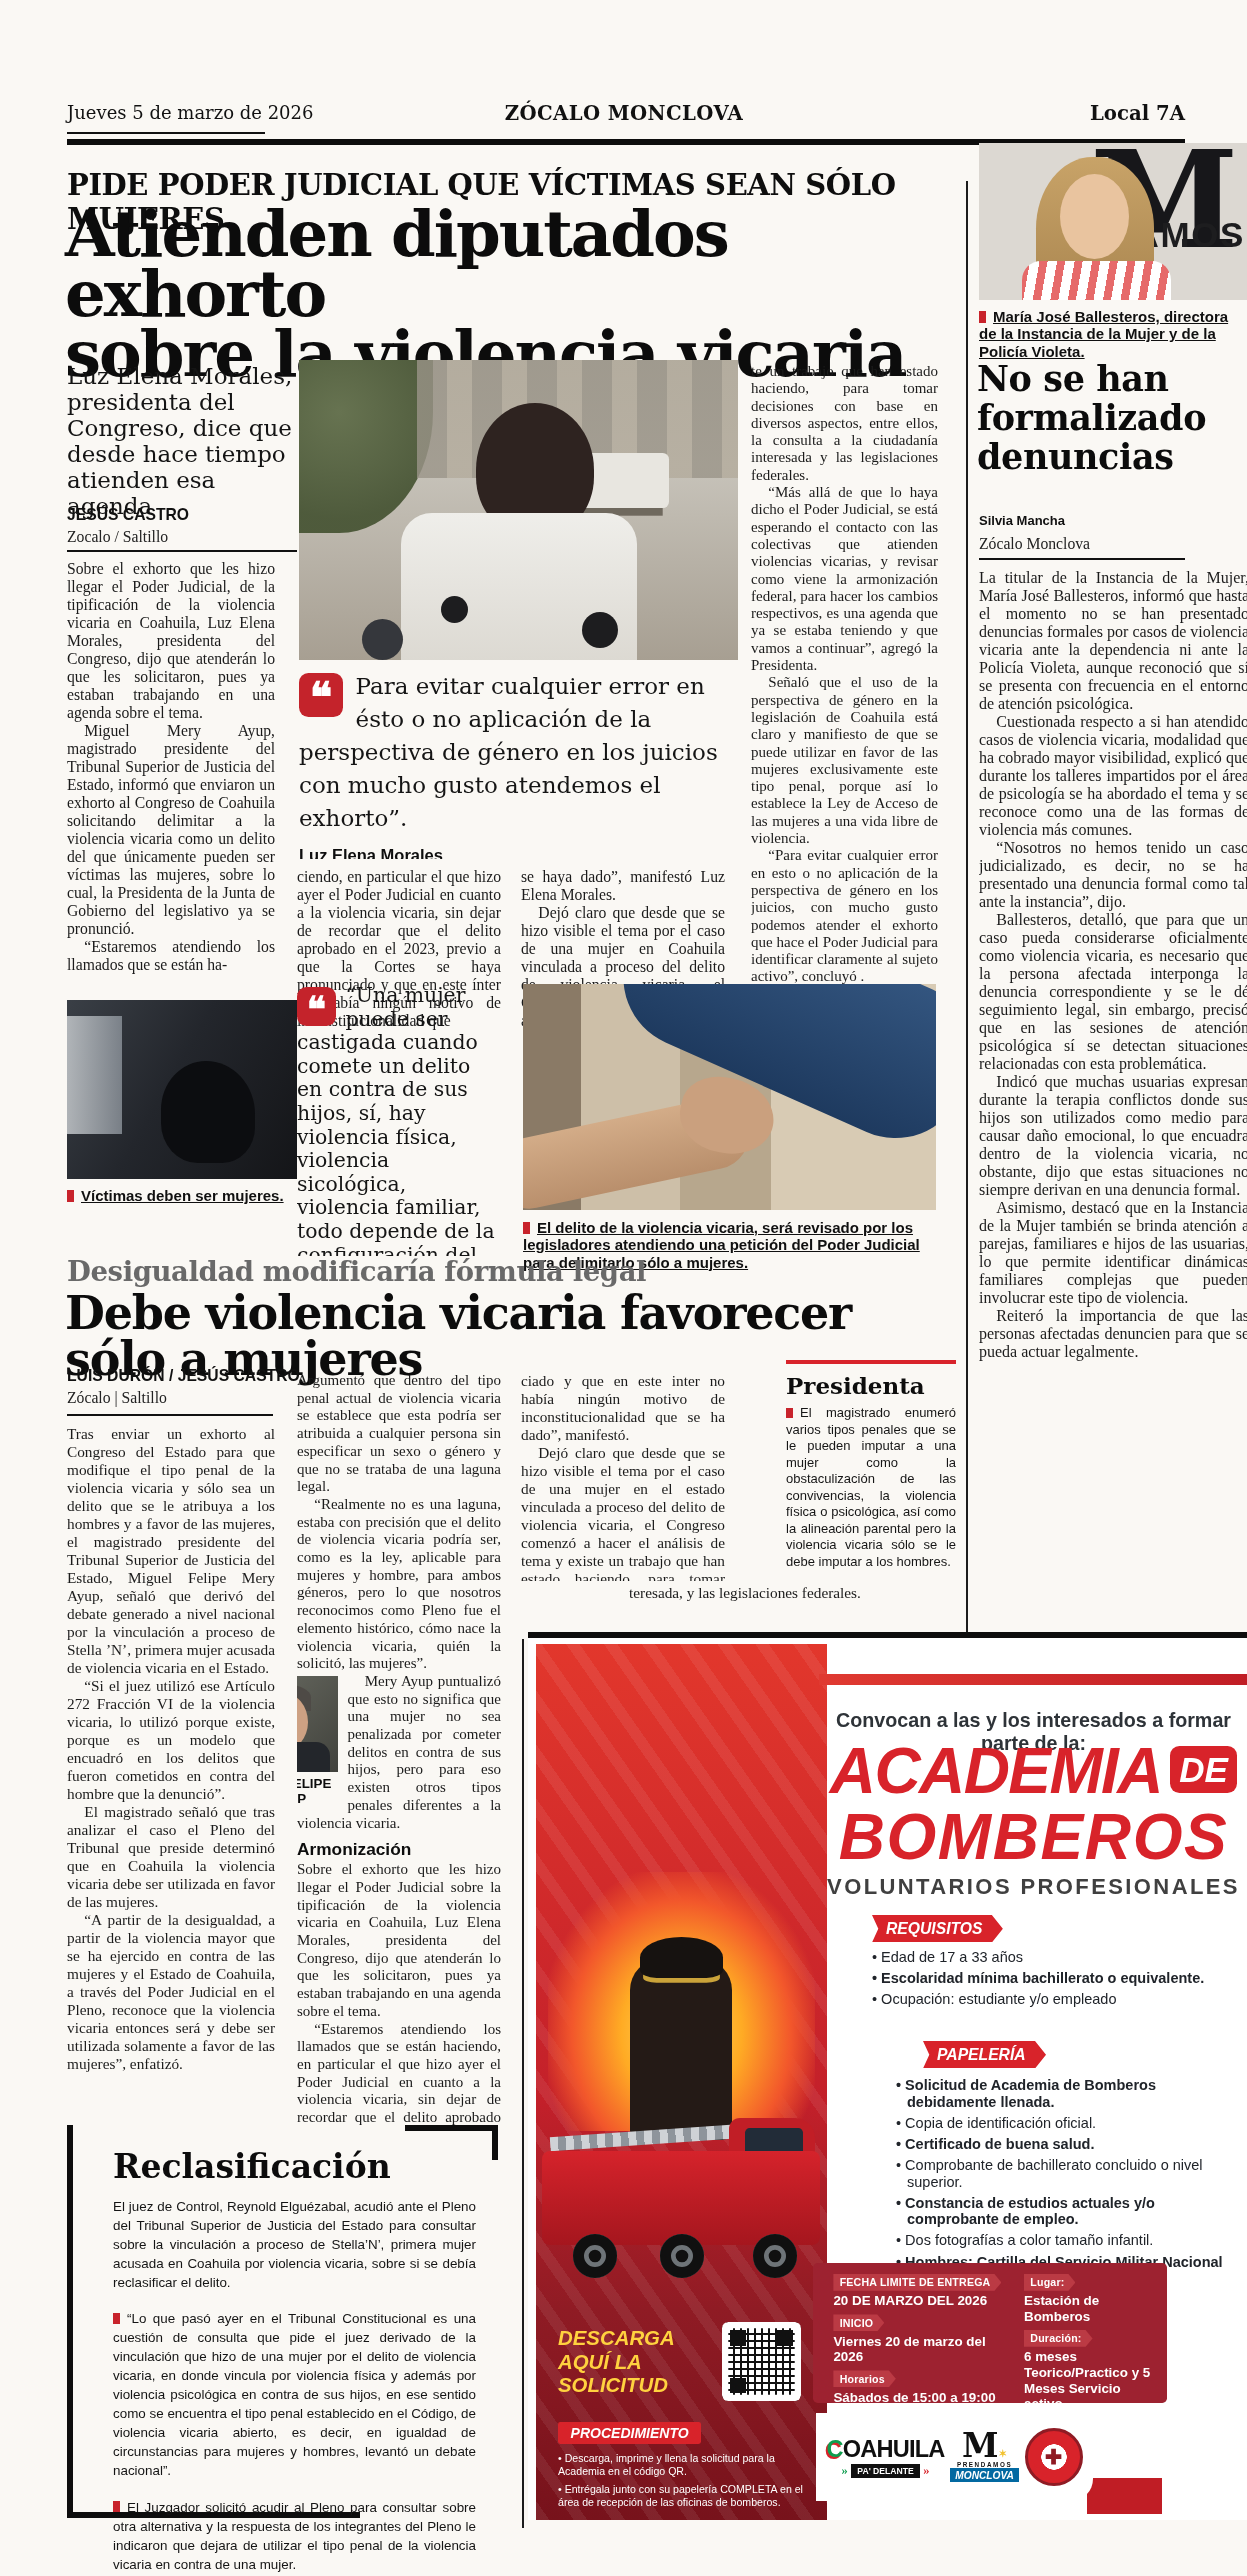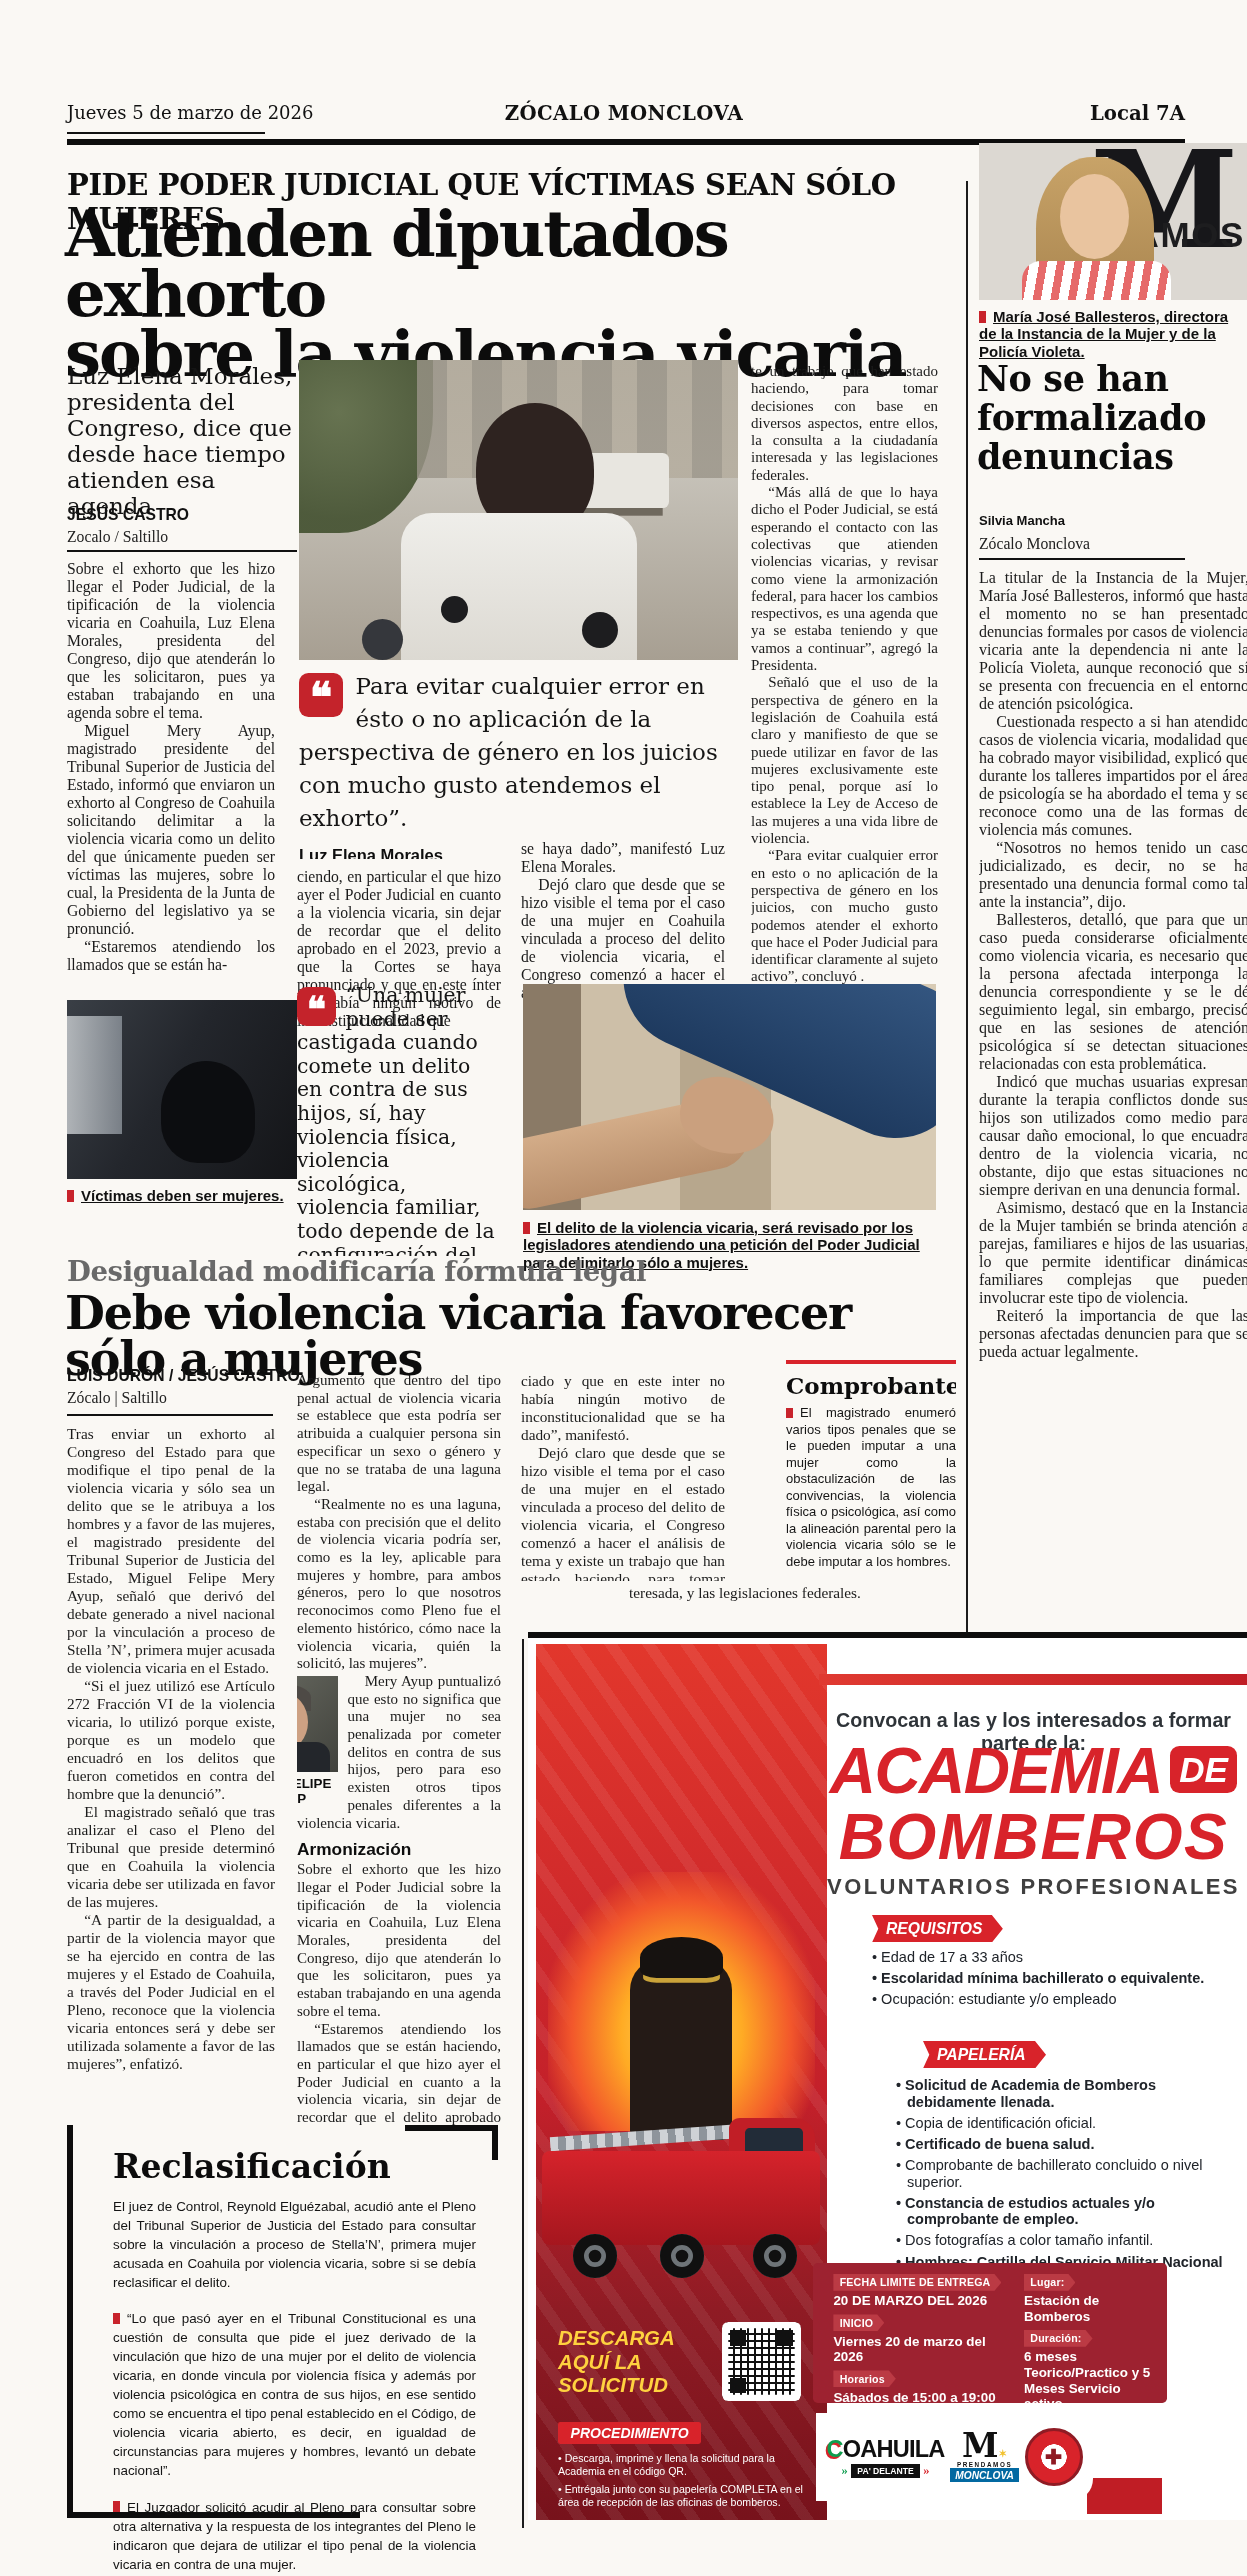--- a/index.html
+++ b/index.html
@@ -180,21 +180,21 @@
   <div class="abs" style="left:299px;top:670px;width:439px;height:189px;overflow:hidden;">
     <div class="pq-icon">❝</div>
     <div class="pq1-text">Para evitar cualquier error en ésto o no aplicación de la perspectiva de género en los juicios con mucho gusto atendemos el exhorto”.</div>
     <div class="pq-name">Luz Elena Morales</div>
 
   </div>
 
   <div class="abs body-col" style="left:297px;top:868px;width:204px;height:189px;">
     <p class="bp fi">ciendo, en particular el que hizo ayer el Poder Judicial en cuanto a la violencia vicaria, sin dejar de recordar que el delito aprobado en el 2023, previo a que la Cortes se haya pronunciado y que en este ínter no había ningún motivo de inconstitucionalidad que</p>
   </div>
-  <div class="abs body-col" style="left:521px;top:840px;width:204px;height:189px;">
+  <div class="abs body-col" style="left:521px;top:868px;width:204px;height:189px;">
     <p class="bp fi">se haya dado”, manifestó Luz Elena Morales.</p>
     <p class="bp">Dejó claro que desde que se hizo visible el tema por el caso de una mujer en Coahuila vinculada a proceso del delito de violencia vicaria, el Congreso comenzó a hacer el análisis de tema y exis-</p>
   </div>
 
   <div class="abs body-col" style="left:751px;top:363px;width:187px;height:621px;font:15px/17.3px 'Liberation Serif',serif;">
     <p class="bp fi">te un trabajo que han estado haciendo, para tomar decisiones con base en diversos aspectos, entre ellos, la consulta a la ciudadanía interesada y las legislaciones federales.</p>
     <p class="bp">“Más allá de que lo haya dicho el Poder Judicial, se está esperando el contacto con las colectivas que atienden violencias vicarias, y revisar como viene la armonización federal, para hacer los cambios respectivos, es una agenda que ya se estaba teniendo y que vamos a continuar”, agregó la Presidenta.</p>
     <p class="bp">Señaló que el uso de la perspectiva de género en la legislación de Coahuila está claro y manifiesto de que se puede utilizar en favor de las mujeres exclusivamente este tipo penal, porque así lo establece la Ley de Acceso de las mujeres a una vida libre de violencia.</p>
     <p class="bp">“Para evitar cualquier error en esto o no aplicación de la perspectiva de género en los juicios, con mucho gusto podemos atender el exhorto que hace el Poder Judicial para identificar claramente al sujeto activo”, concluyó .</p>
   </div>
@@ -285,21 +285,21 @@
 
   <div class="abs body-col" style="left:521px;top:1372px;width:204px;height:209px;font:15.3px/18px 'Liberation Serif',serif;">
     <p class="bp fi">ciado y que en este inter no había ningún motivo de inconstitucionalidad que se ha dado”, manifestó.</p>
     <p class="bp">Dejó claro que desde que se hizo visible el tema por el caso de una mujer en el estado vinculada a proceso del delito de violencia vicaria, el Congreso comenzó a hacer el análisis de tema y existe un trabajo que han estado haciendo, para tomar decisiones con base en diversos aspectos, entre ellos, la consulta a la ciudadanía in-</p>
   </div>
   <div class="abs body-col" style="left:629px;top:1584px;width:333px;height:39px;font:15.3px/18px 'Liberation Serif',serif;">
     <p class="bp fi">teresada, y las legislaciones federales.</p>
   </div>
 
   <div class="abs altbox">
-    <div class="alt-title">Comprobante</div>
+    <div class="alt-title">Presidenta</div>
     <div class="alt-text">
       <span class="rb" style="height:10.2px;"></span><span>El magistrado enumeró varios tipos penales que se le pueden imputar a una mujer como la obstaculización de las convivencias, la violencia física o psicológica, así como la alineación parental pero la violencia vicaria sólo se le debe imputar a los hombres.</span>
     </div>
   </div>
 
   <div class="abs reclass">
     <div class="rc-left"></div>
     <div class="rc-bottom"></div>
     <div class="rc-top"></div>
     <div class="rc-stub"></div>

